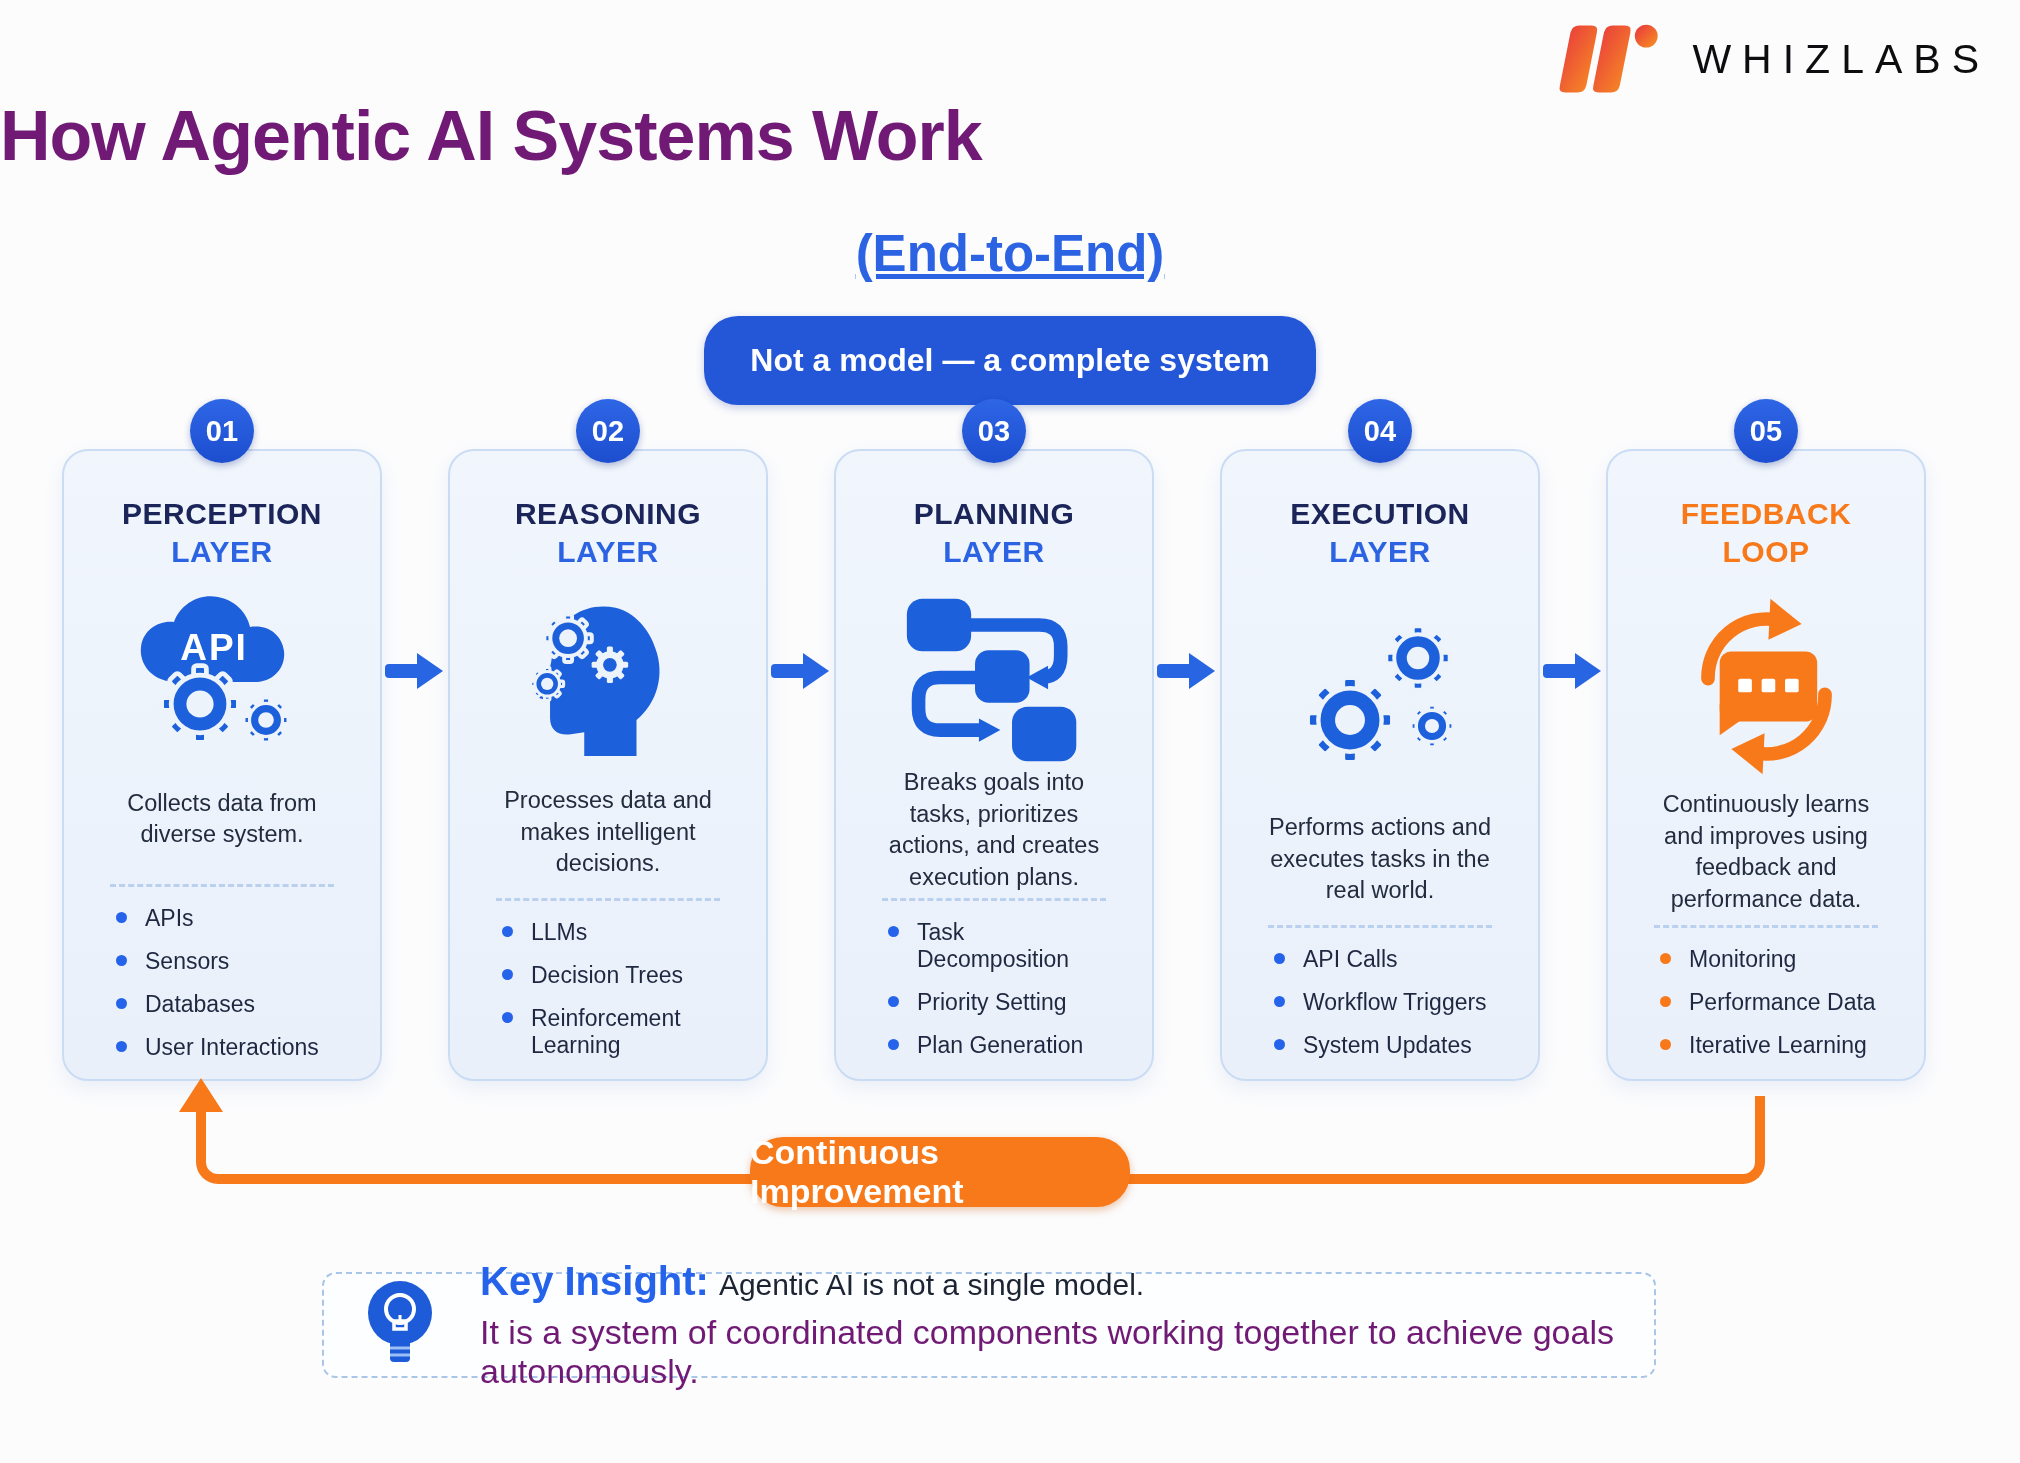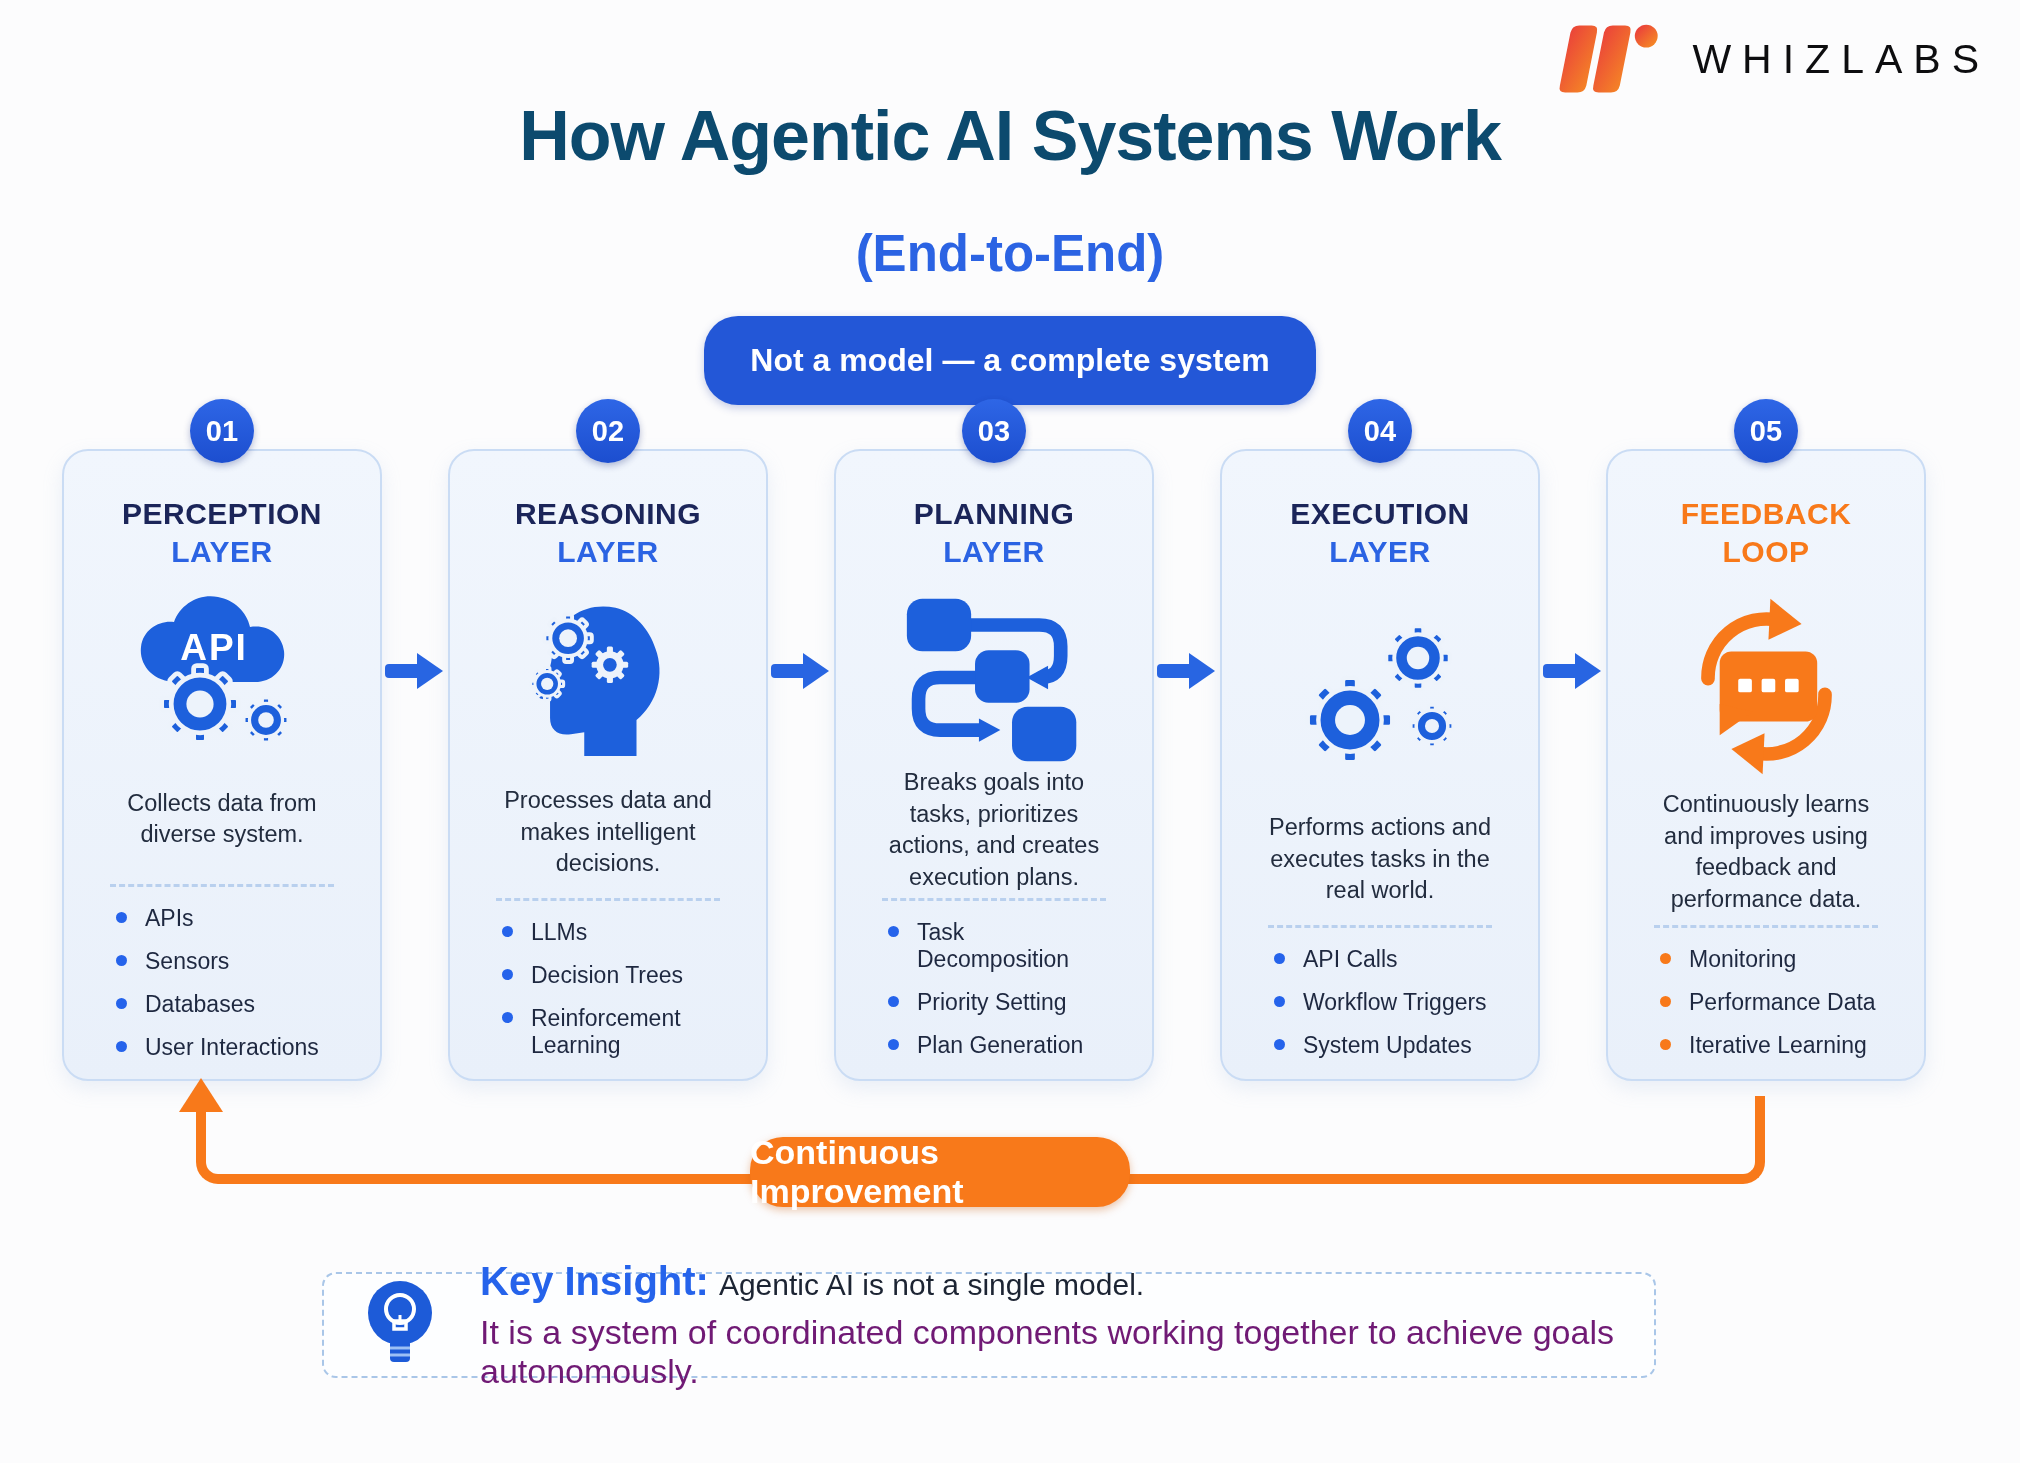--- a/index.html
+++ b/index.html
@@ -4,24 +4,24 @@
 <style>
   html,body{margin:0;padding:0;}
   body{width:2020px;height:1463px;font-family:"Liberation Sans", sans-serif;}
   .canvas{position:relative;width:2020px;height:1463px;background:#fcfcfd;overflow:hidden;}
 
   
   .logo{position:absolute;top:22px;right:30px;display:flex;align-items:center;gap:28px;}
   .logo-text{font-size:41px;font-weight:400;color:#0d0d0f;letter-spacing:11px;}
 
   
-  .title{position:absolute;top:96px;left:0;width:100%;text-align:center;
-         font-size:70px;font-weight:800;color:#0c4a6e;letter-spacing:-1px;}
+  .title{position:absolute;top:96px;left:0;width:100%;text-align:left;
+         font-size:70px;font-weight:800;color:#701a75;letter-spacing:-1px;}
   .subtitle{position:absolute;top:224px;left:0;width:100%;text-align:center;
-            font-size:51px;font-weight:700;color:#2b63e3;}
+            font-size:51px;font-weight:700;color:#2b63e3;text-decoration:underline;}
   .pill-wrap{position:absolute;top:316px;left:0;width:100%;text-align:center;}
   .system-pill{display:inline-block;background:#2357d7;color:#fff;font-size:32px;font-weight:700;
                padding:26px 46px;border-radius:34px;box-shadow:0 3px 8px rgba(30,60,160,.25);}
 
   
   .cards-row{position:absolute;left:62px;top:399px;width:1960px;display:flex;gap:66px;}
   .layer-col{width:320px;display:flex;flex-direction:column;}
   .num-badge{width:64px;height:64px;border-radius:50%;margin:0 auto -14px;position:relative;z-index:2;
              background:linear-gradient(180deg,#2e66e6,#1c4ecf);color:#fff;font-size:29px;font-weight:700;
              display:flex;align-items:center;justify-content:center;box-shadow:0 3px 7px rgba(20,40,120,.3);}

